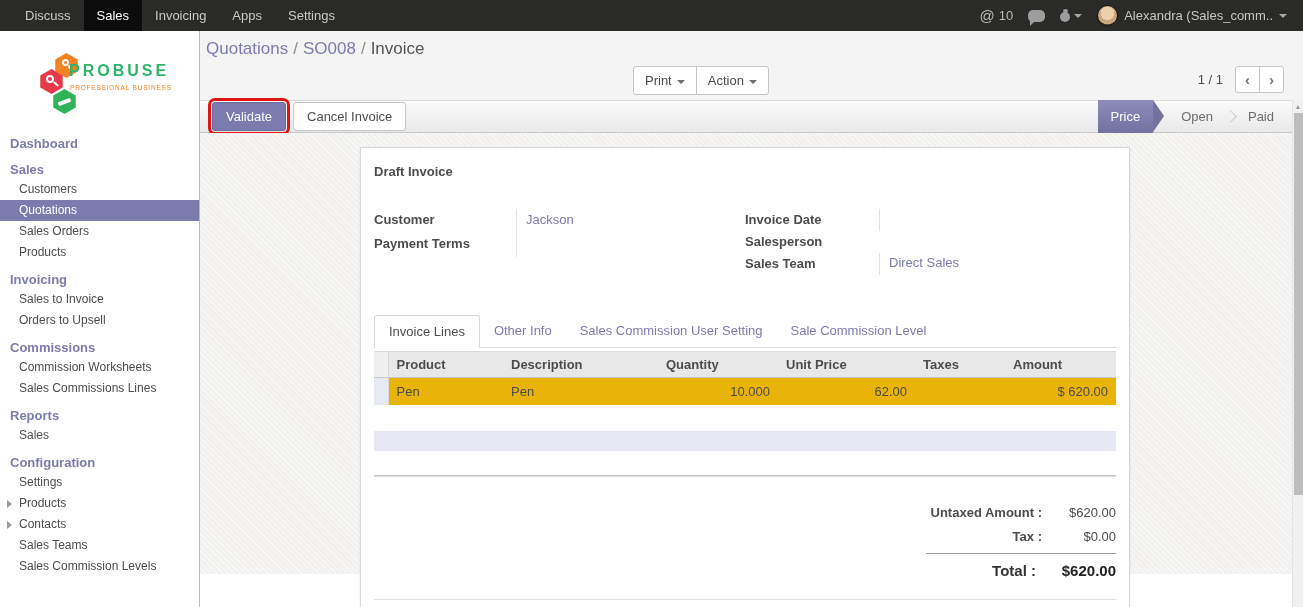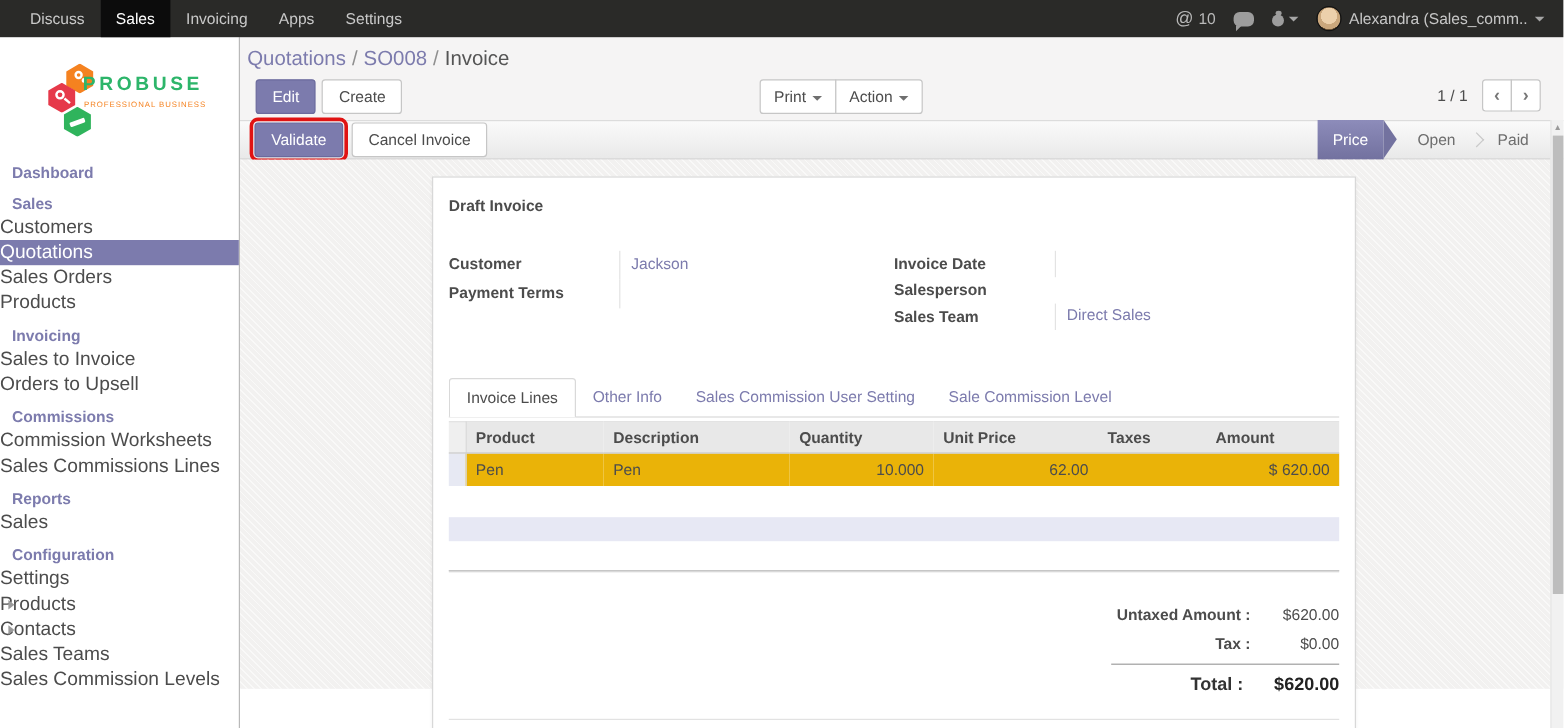--- a/index.html
+++ b/index.html
@@ -46,21 +46,21 @@
   .gear2 { left:14px; top:12px; width:4px; height:4px; }
   .lens  { left:7px; top:6px; width:8px; height:8px; }
   .lens-handle { position:absolute; left:14px; top:14px; width:6px; height:2px; background:#fff; transform:rotate(40deg); }
   .tool-bar { position:absolute; left:6px; top:11px; width:13px; height:4px; background:#fff; transform:rotate(-20deg); border-radius:1px; }
   .logo-title { position:absolute; left:69px; top:21px; font-size:16px; font-weight:bold;
     letter-spacing:3px; color:#2db56a; }
   .logo-sub { position:absolute; left:70px; top:43px; font-size:6.5px; letter-spacing:0.8px; color:#f58220; }
   .nav { margin-top:6px; }
   .nav-heading { line-height:19px; margin-top:7px; padding-left:10px;
     color:#7c7bad; font-weight:bold; font-size:13px; }
-  .nav-item { position:relative; line-height:21px; font-size:16px; color:#4c4c4c; cursor:pointer; }
+  .nav-item { position:relative; line-height:21px; padding-left:19px; font-size:12px; color:#4c4c4c; cursor:pointer; }
   .nav-item.selected { background:#7c7bad; color:#fff; }
   .expand-icon { position:absolute; left:7px; top:7px; width:0; height:0;
     border-top:4px solid transparent; border-bottom:4px solid transparent; border-left:5px solid #9a9a9a; }
 
   
   .content { position:absolute; top:31px; left:200px; width:1103px; height:576px; }
 
   .control-panel { position:relative; height:69px; background:#f5f4f4; }
   .breadcrumb { position:absolute; top:8px; left:6px; font-size:17px; }
   .breadcrumb a { color:#7c7bad; text-decoration:none; cursor:pointer; }
@@ -226,24 +226,20 @@
     <div class="nav-item">Sales Teams</div>
     <div class="nav-item">Sales Commission Levels</div>
   </div>
 </div>
 
 <div class="content">
 
   <div class="control-panel">
     <div class="breadcrumb">
       <a>Quotations</a><span class="crumb-sep">/</span><a>SO008</a><span class="crumb-sep">/</span><span class="crumb-current">Invoice</span>
-    </div>
-    <div class="cp-buttons">
-      <span class="btn btn-primary">Edit</span>
-      <span class="btn">Create</span>
     </div>
     <div class="btn-group">
       <span class="btn"><span>Print</span><span class="caret-down"></span></span>
       <span class="btn"><span>Action</span><span class="caret-down"></span></span>
     </div>
     <div class="pager">
       <span class="pager-text">1 / 1</span>
       <span class="pager-btns">
         <span class="pager-btn">‹</span>
         <span class="pager-btn">›</span>

